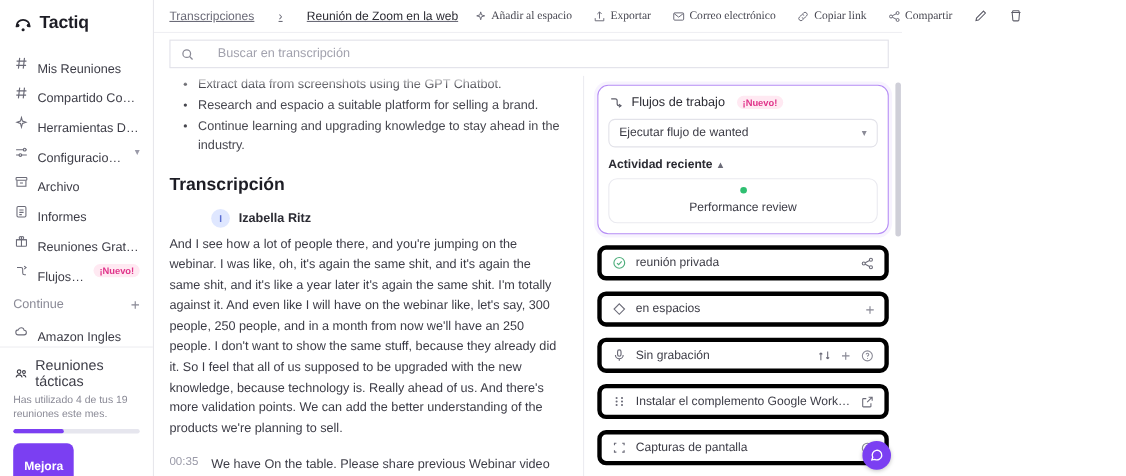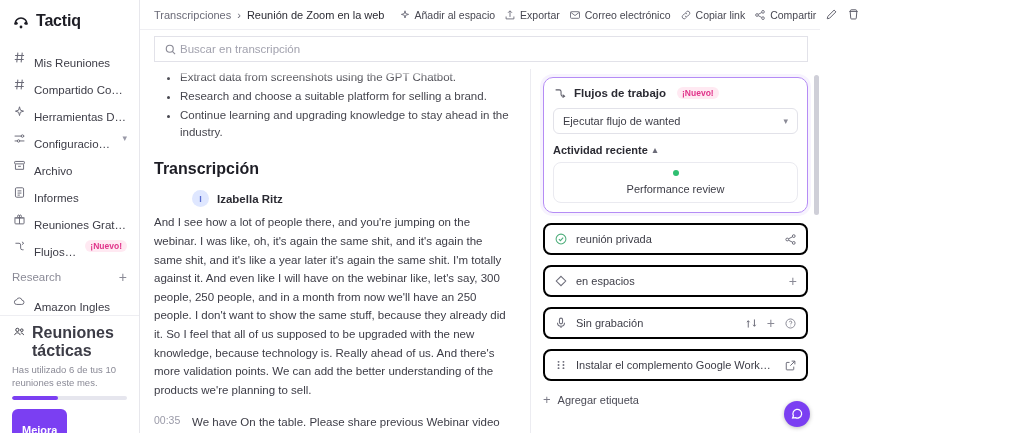--- a/index.html
+++ b/index.html
@@ -38,47 +38,47 @@
   .badge-new {
     background: #ffe9f2; color: #e0338a; font-size: 8.5px;
     padding: 1px 5px; border-radius: 8px; font-weight: bold; margin-left: auto;
   }
   .section-head {
     display: flex; align-items: center; padding: 10px 12px 4px 12px;
     font-size: 11.5px; color: #8a8a96;
   }
   .section-head .plus { margin-left: auto; font-size: 14px; color: #8a8a96; cursor: pointer; line-height: 1; }
   .sidebar-bottom { margin-top: auto; padding: 8px 12px 10px 12px; border-top: 1px solid #eeeef2; }
-  .usage-title { display: flex; gap: 6px; font-size: 16px; color: #3c3c46; font-weight: bold; }
+  .usage-title { display: flex; align-items: center; gap: 6px; font-size: 13px; color: #3c3c46; font-weight: normal; }
   .usage-sub { font-size: 9.5px; color: #8a8a96; margin-top: 4px; line-height: 1.35; }
   .usage-bar { margin-top: 6px; height: 4px; border-radius: 3px; background: #e6e6ee; overflow: hidden; }
   .usage-fill { height: 100%; background: #7b3ff2; border-radius: 3px; }
   .upgrade-btn {
     margin-top: 9px; display: inline-block; background: #7b3ff2; color: #fff;
     font-size: 11px; font-weight: bold; padding: 15px 10px; border-radius: 6px; cursor: pointer;
   }
 
   
   .main { flex: 1; height: 433px; display: flex; flex-direction: column; min-width: 0; background: #fff; }
 
   .topbar {
     height: 30px; display: flex; align-items: center;
     padding: 0 10px 0 14px; gap: 14px; border-bottom: 1px solid #efeff3;
     flex: 0 0 30px;
   }
-  .crumbs { font-size: 11px; color: #6b6b78; white-space: nowrap; display: flex; align-items: flex-end; gap: 6px; }
+  .crumbs { font-size: 11px; color: #6b6b78; white-space: nowrap; display: flex; align-items: flex-end; gap: 22px; text-decoration: underline; }
   .crumbs .cur { color: #2b2b33; }
-  .top-actions { margin-left: auto; display: flex; align-items: center; gap: 9px; }
+  .top-actions { margin-left: auto; display: flex; align-items: center; gap: 19px; font-family: Liberation Serif, serif; }
   .top-act { display: flex; align-items: center; gap: 4px; font-size: 10.5px; color: #474751; cursor: pointer; white-space: nowrap; }
   .top-act .ico { color: #6b6b78; display: inline-flex; }
 
   .searchrow { padding: 6px 12px 7px 14px; flex: 0 0 auto; }
   .searchbox {
     height: 26px; border: 1px solid #e2e2e9; border-radius: 0;
-    display: flex; align-items: center; gap: 1px; padding: 0 9px; background: #fff;
+    display: flex; align-items: center; gap: 19px; padding: 0 9px; background: #fff;
   }
   .searchbox input {
     border: 0; outline: 0; font-size: 11.5px; color: #2b2b33; width: 100%;
     font-family: "Liberation Sans", sans-serif; background: transparent;
   }
   .searchbox input::placeholder { color: #a2a2ae; }
 
   .body { flex: 1; display: flex; min-height: 0; }
 
   
@@ -103,33 +103,33 @@
   
   .rightcol {
     width: 290px; flex: 0 0 290px; border-left: 1px solid #ececf1;
     padding: 8px 12px 0 12px; position: relative; overflow: hidden; background: #fff;
   }
   .wf-card {
     border: 1.5px solid #b58cf5; border-radius: 10px; padding: 8px 9px 9px 9px;
     box-shadow: 0 0 0 3px rgba(181,140,245,0.10);
   }
   .wf-head { display: flex; align-items: center; gap: 7px; }
-  .wf-title { font-size: 11.5px; font-weight: bold; color: #2b2b33; }
+  .wf-title { font-size: 11.5px; font-weight: normal; color: #2b2b33; }
   .select {
     margin-top: 8px; height: 26px; border: 1px solid #e2e2e9; border-radius: 6px;
     display: flex; align-items: center; padding: 0 9px; font-size: 11px; color: #3c3c46; cursor: pointer;
   }
   .select .chev { margin-left: auto; color: #8a8a96; font-size: 9px; }
   .recent-head { display: flex; align-items: center; gap: 5px; margin-top: 10px; font-size: 11px; font-weight: bold; color: #2b2b33; cursor: pointer; }
   .recent-box { margin-top: 6px; border: 1px solid #eaeaf0; border-radius: 8px; padding: 7px 9px; background: #fff; }
   .recent-item { display: flex; align-items: center; gap: 7px; font-size: 11px; color: #3c3c46; flex-direction: column; }
   .gdot { width: 6px; height: 6px; border-radius: 50%; background: #2fbf71; }
 
   .row-card {
-    margin-top: 10px; height: 32px; border: 2px solid #000000; border-radius: 8px;
+    margin-top: 10px; height: 32px; border: 4px solid #000000; border-radius: 8px;
     display: flex; align-items: center; padding: 0 9px; gap: 8px; font-size: 11px; color: #3c3c46; cursor: pointer;
   }
   .row-card .lead { color: #6b6b78; display: inline-flex; align-items: center; }
   .row-card .label { white-space: nowrap; overflow: hidden; text-overflow: ellipsis; }
   .row-card .trail { margin-left: auto; display: flex; align-items: center; gap: 9px; color: #8a8a96; }
   .add-tag { margin-top: 12px; display: flex; align-items: center; gap: 7px; font-size: 11px; color: #4a4a55; cursor: pointer; }
 
   
   .scrollbar-track { position: absolute; top: 0; bottom: 0; right: 1px; width: 5px; }
   .scroll-thumb { position: absolute; width: 5px; border-radius: 3px; background: #cfcfd8; }
@@ -238,21 +238,21 @@
               <path d="M3 4h4.4a2 2 0 0 1 2 2v4a2 2 0 0 0 2 2H13"></path>
               <path d="M11 2.3 13.2 4 11 5.7"></path>
             </svg>
         </span>
         <span class="nav-label">Flujos De Tr...</span>
         <span class="badge-new">¡Nuevo!</span>
       </div>
     </nav>
 
     <div class="section-head">
-      <span>Research</span>
+      <span>Continue</span>
       <span class="plus">+</span>
     </div>
 
     <div class="nav">
       <div class="nav-item">
         <span class="nav-ico">
           <svg width="13" height="13" viewBox="0 0 16 16" fill="none" stroke="#6b6b78" stroke-width="1.2">
               <path d="M4.6 11.6h6.2a2.6 2.6 0 0 0 .2-5.2 3.4 3.4 0 0 0-6.6-.4 2.8 2.8 0 0 0 .2 5.6z"></path>
             </svg>
         </span>
@@ -264,21 +264,21 @@
       <div class="usage-title">
         <span class="nav-ico">
           <svg width="13" height="13" viewBox="0 0 16 16" fill="none" stroke="#3c3c46" stroke-width="1.2">
               <circle cx="5.4" cy="6" r="2"></circle>
               <circle cx="10.8" cy="6.4" r="1.6"></circle>
               <path d="M2 12.4c.5-1.9 1.9-2.8 3.4-2.8s2.9.9 3.4 2.8M9.6 9.9c1.4-.3 3 .6 3.4 2.5"></path>
             </svg>
         </span>
         <span>Reuniones tácticas</span>
       </div>
-      <div class="usage-sub">Has utilizado 6 de tus 10 reuniones este mes.</div>
+      <div class="usage-sub">Has utilizado 4 de tus 19 reuniones este mes.</div>
       <div class="usage-bar">
         <div class="usage-fill" id="usage-fill" style="width: 40%;"></div>
       </div>
       <div class="upgrade-btn">Mejora</div>
     </div>
   </aside>
 
   <section class="main">
 
     <div class="topbar">
@@ -363,21 +363,21 @@
       </div>
     </div>
 
     <div class="body">
 
       <div class="transcol">
         <div class="fadetop"></div>
 
         <ul class="bullets">
           <li class="clipped">Extract data from screenshots using the GPT Chatbot.</li>
-          <li class="clipped">Research and choose a suitable platform for selling a brand.</li>
+          <li class="clipped">Research and espacio a suitable platform for selling a brand.</li>
           <li class="clipped">Continue learning and upgrading knowledge to stay ahead in the industry.</li>
         </ul>
 
         <div class="tr-title">Transcripción</div>
 
         <div class="speaker-row">
           <span class="avatar">I</span>
           <span class="speaker-name">Izabella Ritz</span>
         </div>
 
@@ -500,20 +500,37 @@
           <span class="label">Instalar el complemento Google Workspace</span>
           <span class="trail">
             <span>
               <svg width="13" height="13" viewBox="0 0 16 16" fill="none" stroke="#6b6b78" stroke-width="1.2">
                   <path d="M9.4 2.6H13.4V6.6M13.4 2.6 7.8 8.2M12 9.4v3.2a.8.8 0 0 1-.8.8H3.6a.8.8 0 0 1-.8-.8V5a.8.8 0 0 1 .8-.8h3.2"></path>
                 </svg>
             </span>
           </span>
         </div>
 
+        <div class="row-card">
+          <span class="lead">
+            <svg width="14" height="14" viewBox="0 0 16 16" fill="none" stroke="#6b6b78" stroke-width="1.2">
+                <path d="M3 5.4V3.4h2M11 3.4h2v2M13 10.6v2h-2M5 12.6H3v-2"></path>
+              </svg>
+          </span>
+          <span class="label">Capturas de pantalla</span>
+          <span class="trail">
+            <span>
+              <svg width="13" height="13" viewBox="0 0 16 16" fill="none" stroke="#8a8a96" stroke-width="1.2">
+                  <circle cx="8" cy="8" r="5.6"></circle>
+                  <path d="M6.6 6.4a1.5 1.5 0 1 1 1.8 1.6V9"></path>
+                  <circle cx="8.2" cy="11" r="0.6" fill="#8a8a96" stroke="none"></circle>
+                </svg>
+            </span>
+          </span>
+        </div>
 
         <div class="add-tag">
           <span style="color:#7b7b88;font-size:13px;line-height:1;">+</span>
           <span>Agregar etiqueta</span>
         </div>
 
         <div class="scrollbar-track">
           <div class="scroll-thumb" style="top:6px;height:140px;"></div>
         </div>
 

